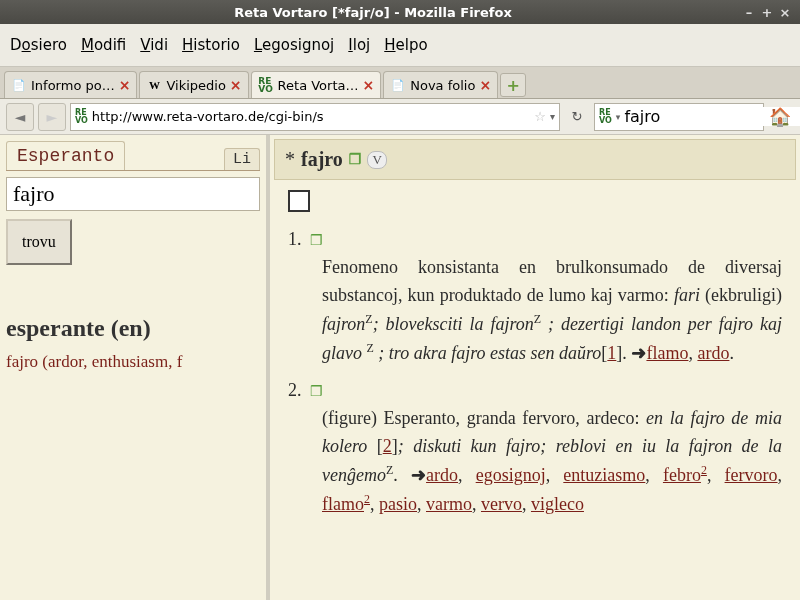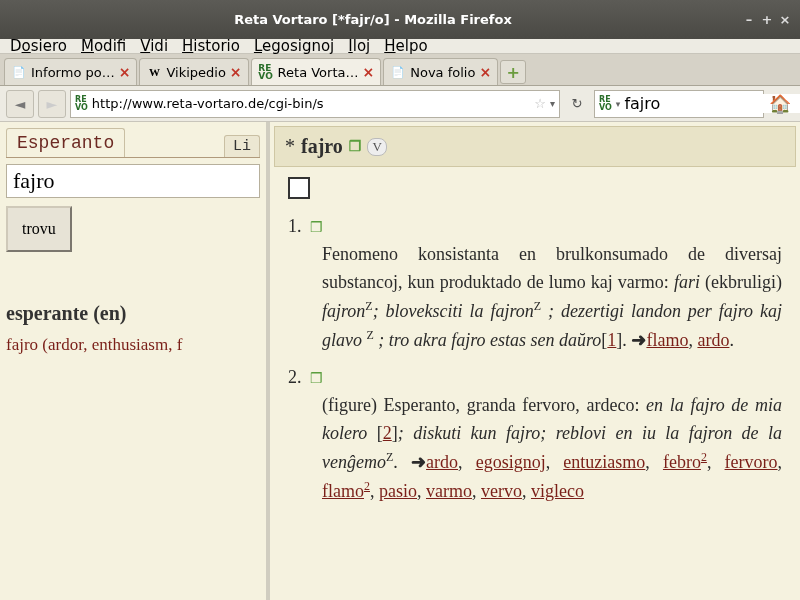--- a/index.html
+++ b/index.html
@@ -1,22 +1,22 @@
 <!DOCTYPE html>
 <html><head>
 <meta charset="utf-8">
 <style>
 * { margin: 0; padding: 0; box-sizing: border-box; }
 body { font-family: "DejaVu Sans", sans-serif; font-size: 13px; background: #edebe3; width: 800px; height: 600px; overflow: hidden; }
 
-.titlebar { background: linear-gradient(#5c5b56,#4a4944); color: #fff; height: 39px; display: flex; align-items: center; padding: 0 6px; font-weight: bold; }
+.titlebar { background: linear-gradient(#5c5b56,#4a4944); color: #fff; height: 24px; display: flex; align-items: center; padding: 0 6px; font-weight: bold; }
 .titlebar .title { flex: 1; text-align: center; font-size: 13px; }
 .titlebar .wbtn { width: 18px; text-align: center; cursor: pointer; color: #ddd; }
 
-.menubar { background: #edebe3; height: 15px; display: flex; align-items: center; padding: 0 10px; gap: 14px; border-bottom: 1px solid #c8c5bb; font-size: 15px; }
+.menubar { background: #edebe3; height: 43px; display: flex; align-items: center; padding: 0 10px; gap: 14px; border-bottom: 1px solid #c8c5bb; font-size: 15px; }
 .menubar span u { text-decoration: underline; }
 
 .tabbar { background: #d6d2c7; height: 32px; display: flex; align-items: flex-end; padding: 4px 4px 0 4px; gap: 2px; border-bottom: 1px solid #a9a597; }
 .tab { display: flex; align-items: center; gap: 4px; background: #e2dfd5; border: 1px solid #b4b0a3; border-bottom: none; border-radius: 4px 4px 0 0; padding: 4px 6px; height: 27px; font-size: 13px; max-width: 180px; }
 .tab.active { background: #f2efe6; }
 .tab .favicon { width: 16px; height: 16px; display: inline-flex; align-items: center; justify-content: center; font-size: 11px; }
 .tab .tlabel { flex: 1; white-space: nowrap; overflow: hidden; text-overflow: ellipsis; text-align: center; }
 .tab .close { color: #c03528; font-weight: bold; cursor: pointer; font-size: 14px; }
 .newtab { width: 26px; height: 24px; background: #e2dfd5; border: 1px solid #b4b0a3; border-radius: 3px; display: flex; align-items: center; justify-content: center; color: #6b9c3e; font-weight: bold; font-size: 16px; margin-bottom: 1px; }
 
@@ -33,21 +33,21 @@
 .searchbox .sicon { color: #2a6e2a; font-size: 10px; font-weight: bold; }
 .home { width: 26px; text-align: center; font-size: 18px; }
 
 .content { display: flex; height: calc(600px - 24px - 26px - 32px - 36px); }
 .leftpane { width: 270px; background: #f5f2df; border-right: 4px solid #d0cdc0; padding: 6px; overflow: hidden; position: relative; }
 .lp-tabs { display: flex; border-bottom: 1px solid #b09a7c; }
 .lp-tab { padding: 4px 10px; font-family: Liberation Mono, monospace; font-size: 18px; color: #6d2a23; border: 1px solid #c9bfa3; border-bottom: none; background: #f5f2df; border-radius: 3px 3px 0 0; }
 .lp-tab2 { margin-left: auto; background: #ece7d2; color: #333; font-size: 15px; padding: 2px 8px; align-self: flex-end; }
 .lp-input { width: 100%; margin-top: 6px; padding: 3px 6px; font-size: 22px; font-family: Georgia, serif; border: 1px solid #b7b09c; background: #fff; }
 .lp-btn { margin-top: 8px; padding: 12px 14px; font-size: 16px; font-family: Georgia, serif; background: #e7e3d6; border: 2px outset #cfc9b9; cursor: pointer; }
-.lp-heading { margin-top: 50px; font-family: Georgia, serif; font-size: 20px; font-weight: bold; color: #333; }
+.lp-heading { margin-top: 50px; font-family: Georgia, serif; font-size: 24px; font-weight: bold; color: #333; }
 .lp-result { margin-top: 10px; font-family: Georgia, serif; font-size: 17px; color: #6d2a23; white-space: nowrap; }
 
 .rightpane { flex: 1; background: #f5f2df; overflow-y: auto; padding: 0; font-family: Georgia, serif; }
 .headword { background: #e8e3c7; border: 1px solid #cfc7a4; margin: 4px; padding: 8px 10px; font-size: 20px; font-weight: bold; color: #2f2f2f; display: flex; align-items: center; gap: 6px; }
 .headword .ast { font-weight: normal; }
 .headword .mini { font-size: 13px; font-weight: normal; background: #eee; border: 1px solid #bbb; border-radius: 8px; padding: 0 4px; color: #555; }
 .greenicon { color: #5a9e3d; font-size: 14px; }
 .checkbox-block { margin: 10px 18px; width: 22px; height: 22px; border: 2px solid #333; background: #fff; }
 .defs { padding: 4px 18px 18px 18px; font-size: 18px; color: #2b2b2b; line-height: 1.55; }
 .defnum { display: inline-block; width: 22px; }

